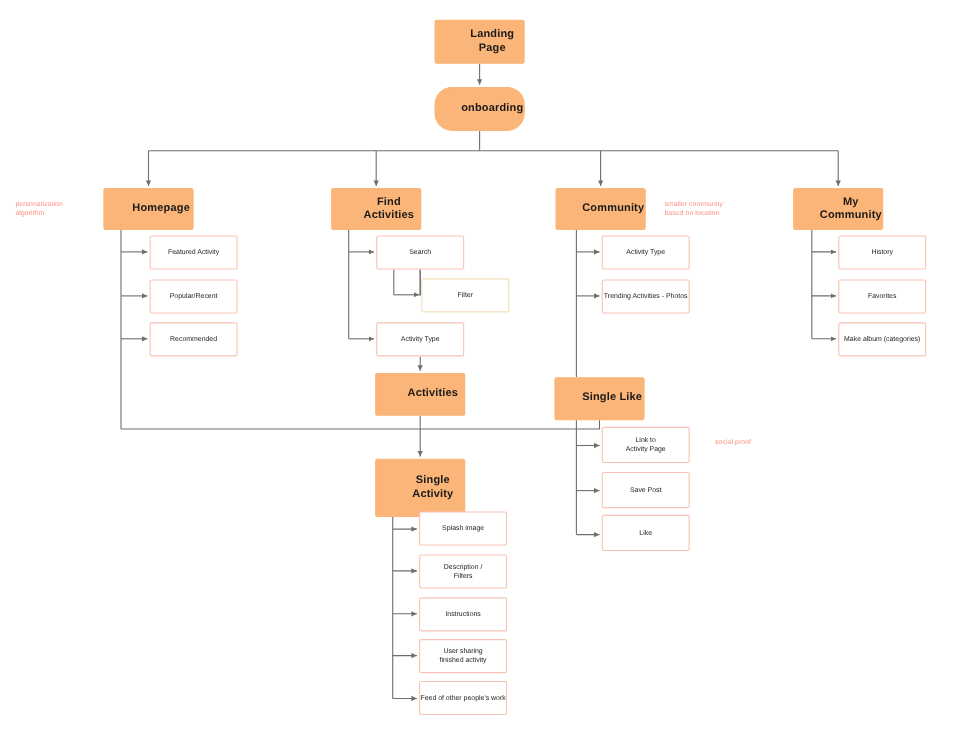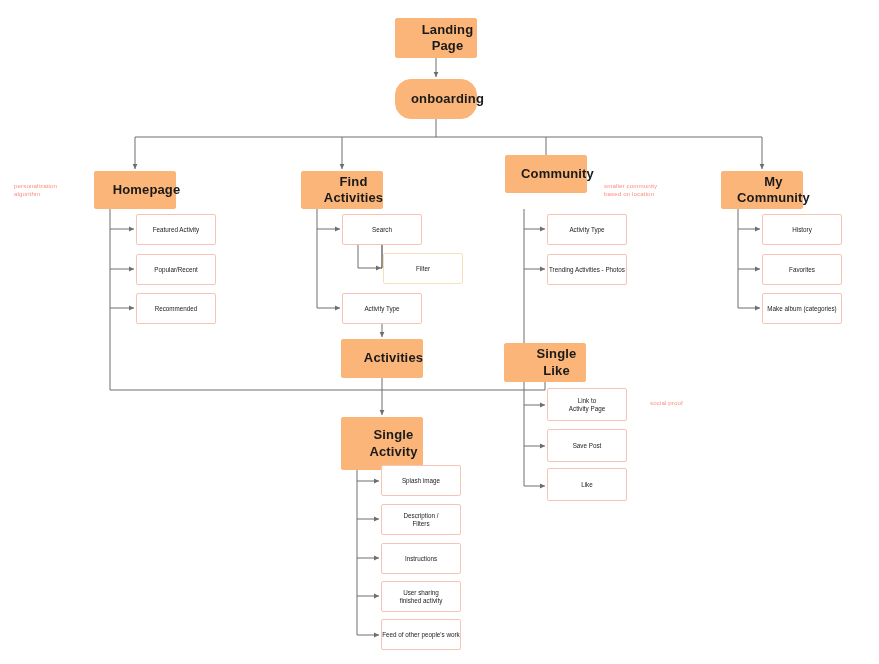--- a/index.html
+++ b/index.html
@@ -33,21 +33,21 @@
     justify-content: center;
     text-align: center;
     line-height: 1.25;
     white-space: pre-line;
     color: #1a1a1a;
   }
   .node.primary {
     background: #fbb578;
     border: 1px solid #fbb578;
     border-radius: 2px;
-    font-size: 13px;
+    font-size: 10px;
     font-weight: 700;
     letter-spacing: 0.15px;
     padding-left: 23px;
   }
   .node.leaf {
     background: #ffffff;
     border: 1px solid #f8c3b4;
     border-radius: 2px;
     font-size: 6.3px;
     font-weight: 400;
@@ -131,21 +131,21 @@
       <path d="M357,596 L379,596" marker-end="url(#ah)"></path>
       <path d="M357,635 L379,635" marker-end="url(#ah)"></path>
     </g>
   </svg>
 
   <div class="node primary" style="left:395px; top:18px; width:82px; height:40px;"><span>Landing Page</span></div>
   <div class="node primary" style="left:395px; top:79px; width:82px; height:40px;border-radius:16px;"><span>onboarding</span></div>
 
   <div class="node primary" style="left:94px; top:171px; width:82px; height:38px;"><span>Homepage</span></div>
   <div class="node primary" style="left:301px; top:171px; width:82px; height:38px;"><span>Find Activities</span></div>
-  <div class="node primary" style="left:505px; top:155px; width:82px; height:38px;"><span>Community</span></div>
+  <div class="node primary" style="left:505px; top:171px; width:82px; height:38px;"><span>Community</span></div>
   <div class="node primary" style="left:721px; top:171px; width:82px; height:38px;"><span>My Community</span></div>
 
   <div class="node leaf" style="left:136px; top:214px; width:80px; height:31px;"><span>Featured Activity</span></div>
   <div class="node leaf" style="left:136px; top:254px; width:80px; height:31px;"><span>Popular/Recent</span></div>
   <div class="node leaf" style="left:136px; top:293px; width:80px; height:31px;"><span>Recommended</span></div>
 
   <div class="node leaf" style="left:342px; top:214px; width:80px; height:31px;"><span>Search</span></div>
   <div class="node leaf alt" style="left:383px; top:253px; width:80px; height:31px;"><span>Filter</span></div>
   <div class="node leaf" style="left:342px; top:293px; width:80px; height:31px;"><span>Activity Type</span></div>
 

